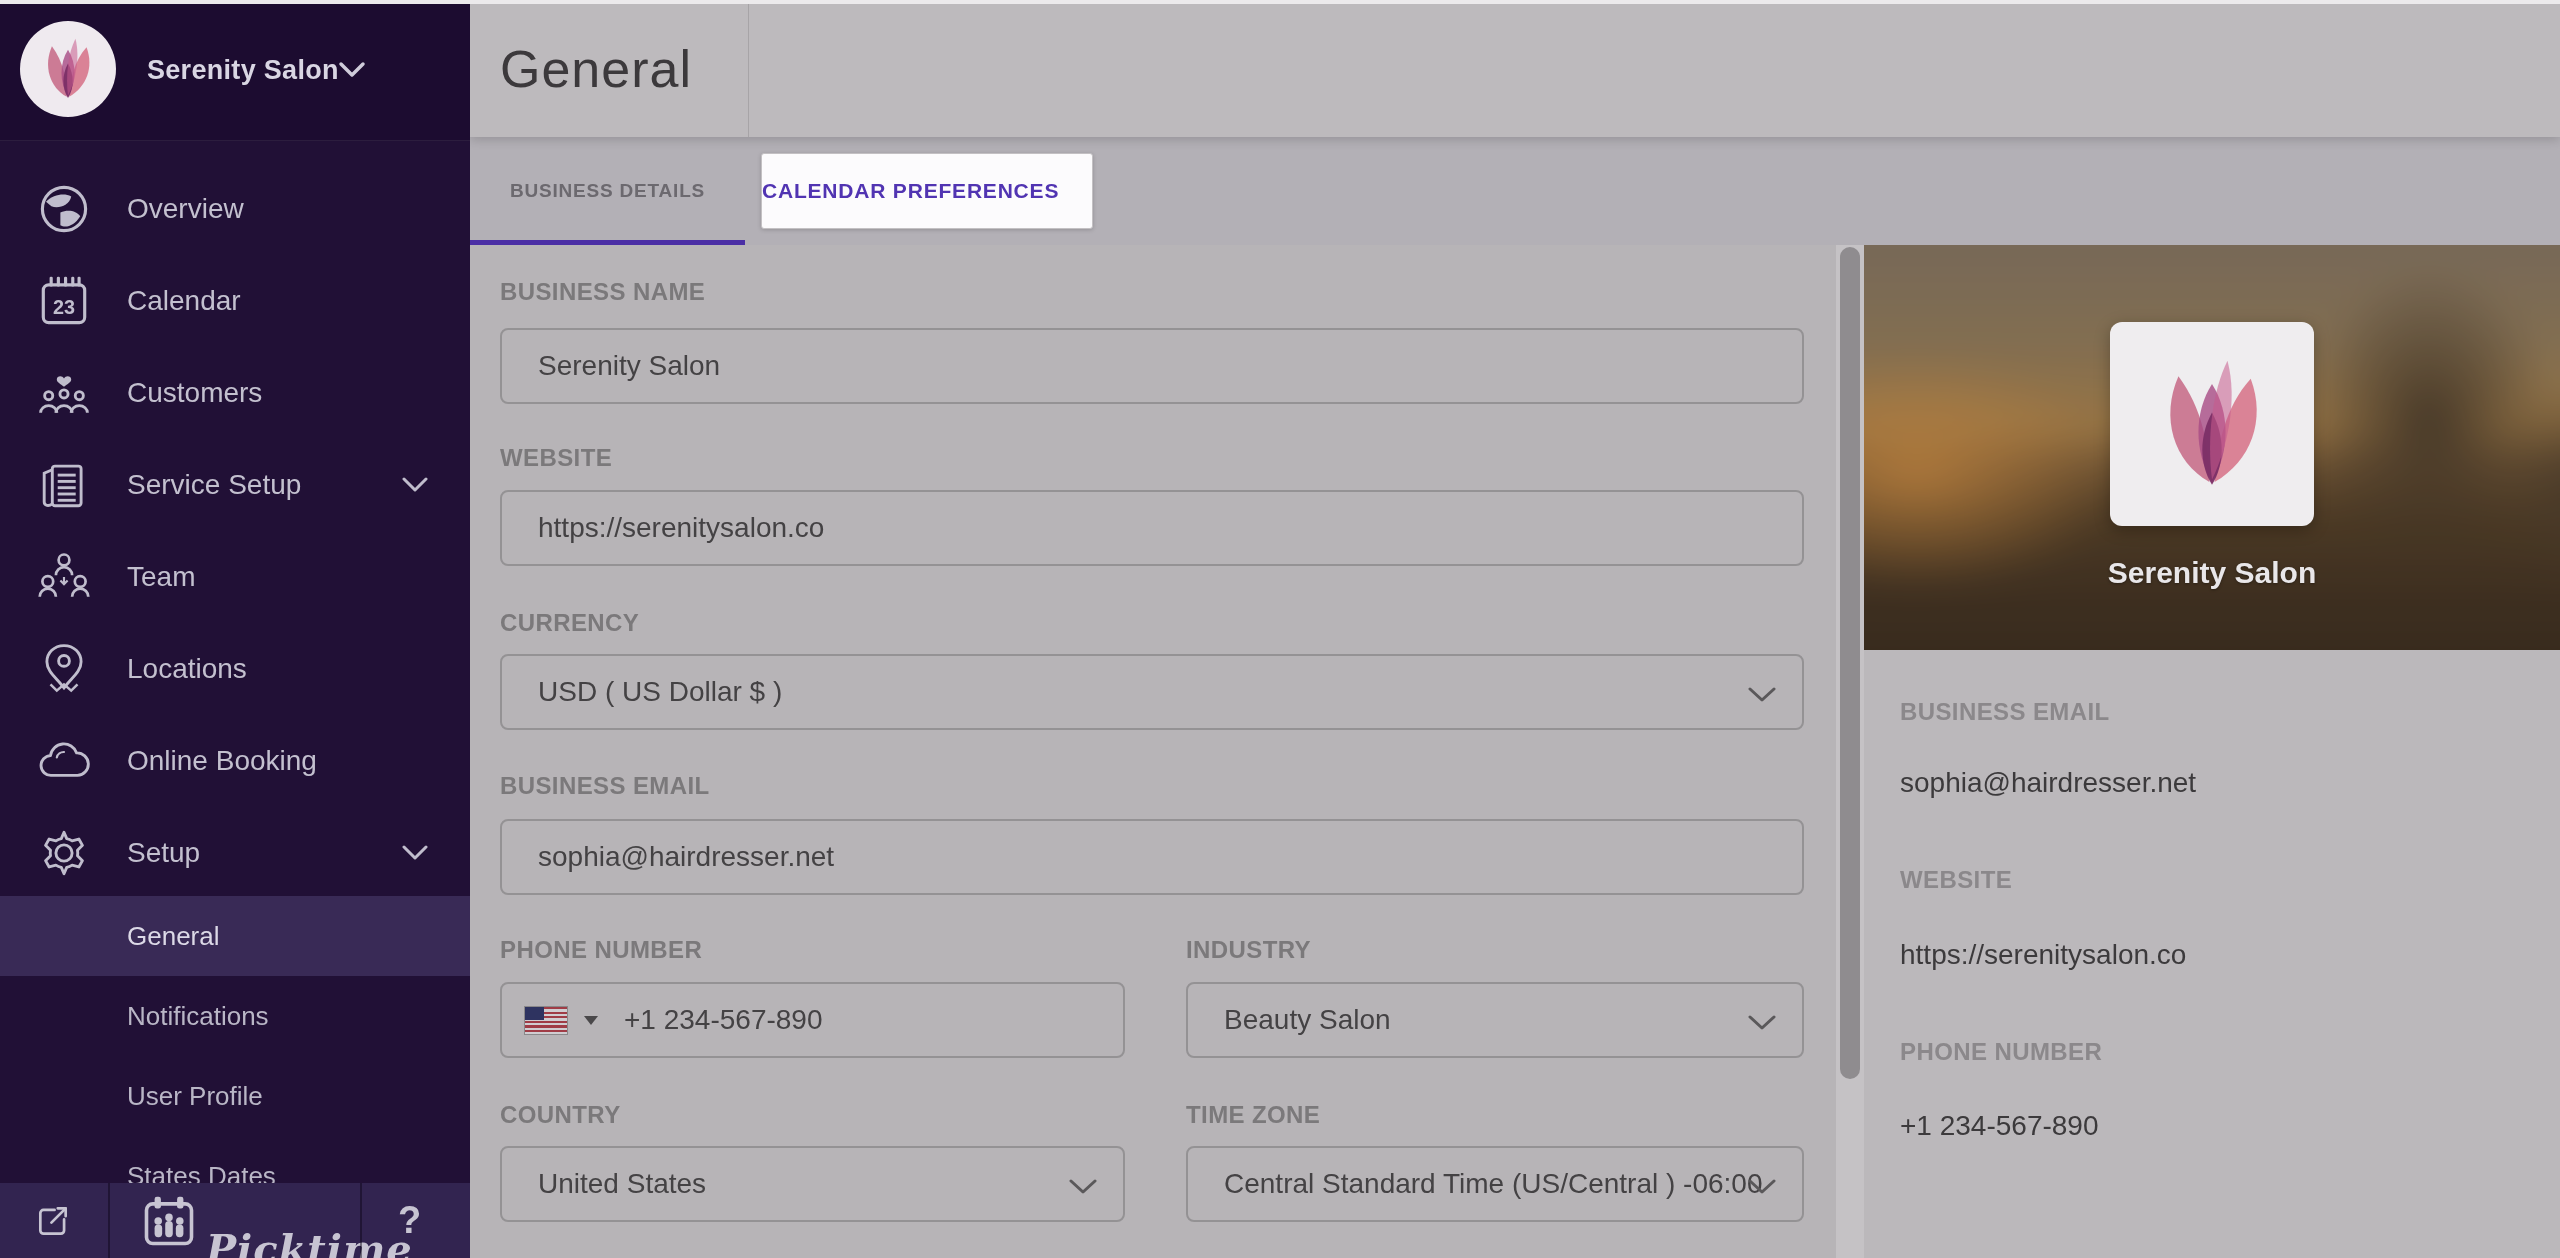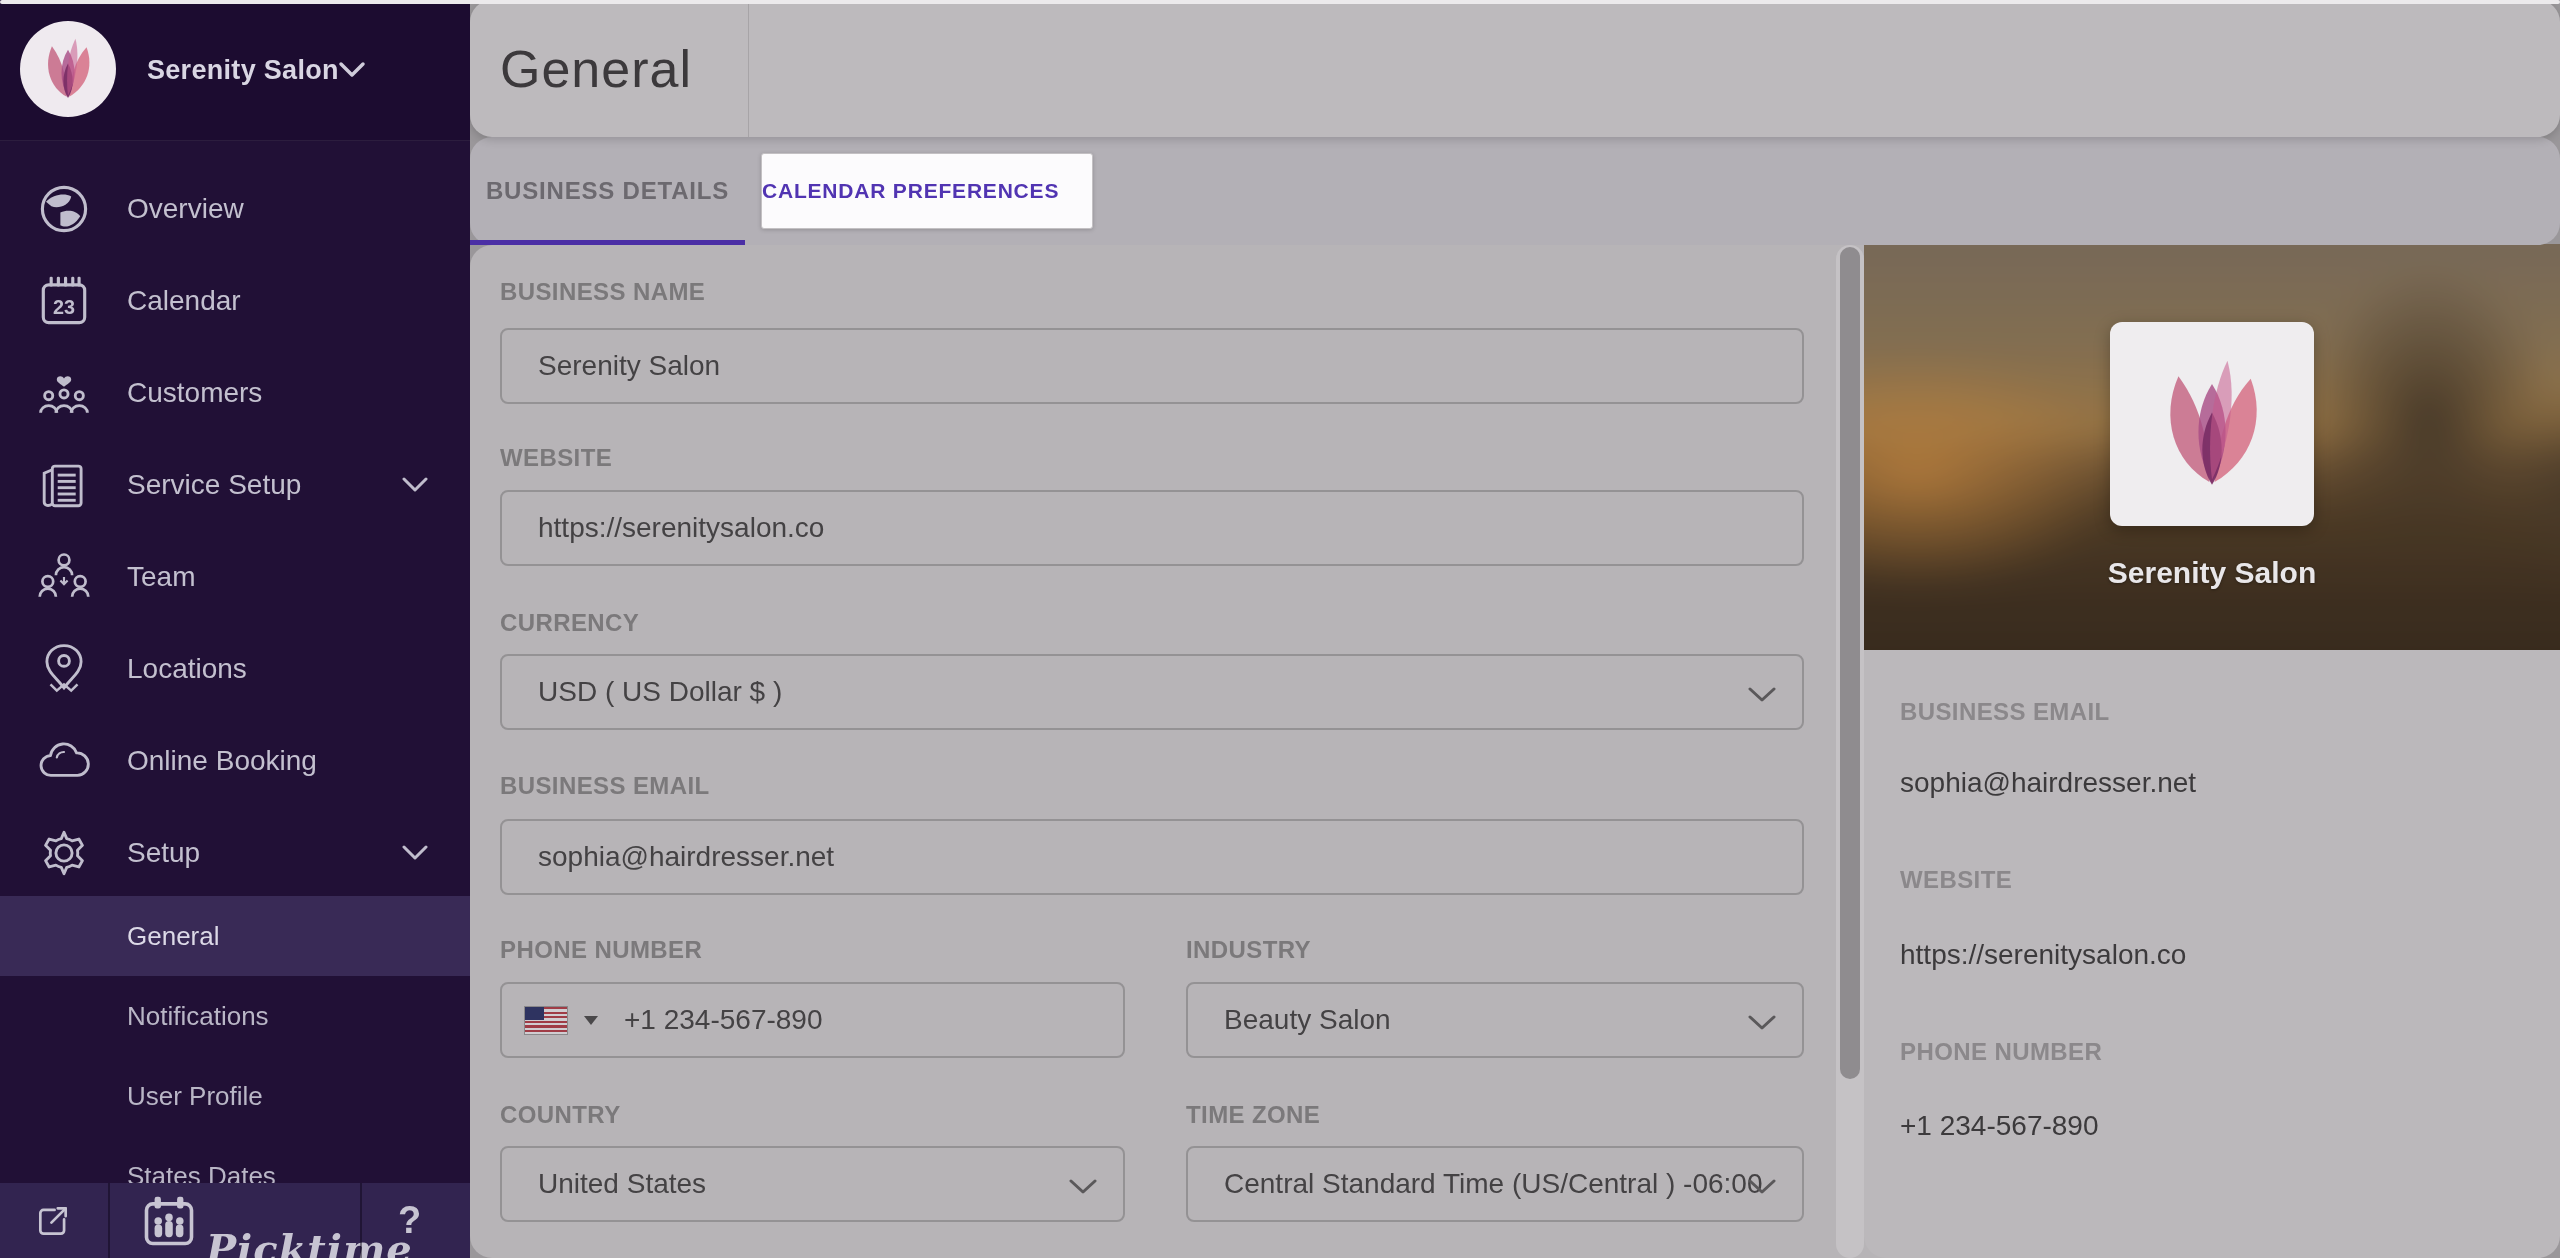--- a/index.html
+++ b/index.html
@@ -1,19 +1,19 @@
 <!DOCTYPE html>
 <html><head>
 <meta charset="utf-8">
 <style>
   html,body{margin:0;padding:0;background:#9a979a;}
   #app{position:relative;width:2560px;height:1258px;overflow:hidden;
        font-family:"Liberation Sans","DejaVu Sans",sans-serif;
        -webkit-font-smoothing:antialiased;}
-  .abs{position:absolute;border-radius:22px;}
+  .abs{position:absolute;}
 
   
   .topline{left:0;top:0;width:2560px;height:4px;background:#eceaec;z-index:40;}
 
   
   #sidebar{left:0;top:0;width:470px;height:1258px;background:#211036;z-index:20;}
   .sb-top{position:absolute;left:0;top:0;width:470px;height:140px;background:#1c0c30;
           border-bottom:1px solid rgba(255,255,255,0.07);}
   .sb-logo{position:absolute;left:20px;top:21px;width:96px;height:96px;border-radius:50%;
            background:#efeaef;display:flex;align-items:center;justify-content:center;}
@@ -41,21 +41,21 @@
   #header{left:470px;top:0;width:2090px;height:137px;background:#bdbabd;z-index:6;
           box-shadow:0 3px 10px rgba(0,0,0,.16);}
   .title-box{position:absolute;left:0;top:0;width:278px;height:137px;border-right:1px solid #a7a4a7;
              display:flex;align-items:center;}
   .page-title{margin-left:30px;font-size:52px;font-weight:300;color:#3c393c;letter-spacing:1px;}
 
   
   #tabbar{left:470px;top:137px;width:2090px;height:108px;background:#b3b0b6;z-index:5;}
   .tab1{position:absolute;left:0;top:0;width:275px;height:108px;display:flex;align-items:center;
         justify-content:center;cursor:pointer;}
-  .tab1-label{font-size:24px;font-weight:700;color:#6c696f;letter-spacing:.8px;}
+  .tab1-label{font-size:19px;font-weight:700;color:#6c696f;letter-spacing:.8px;}
   .tab1-underline{position:absolute;left:0;top:103px;width:275px;height:5px;background:#4b2fa5;}
   .tab2{position:absolute;left:291px;top:16px;width:330px;height:74px;background:#fcfbfd;
         border:1px solid #c3c0c3;border-radius:3px;display:flex;align-items:center;
         box-shadow:0 1px 4px rgba(0,0,0,.18);cursor:pointer;}
   .tab2-label{font-size:21px;font-weight:700;color:#5134b2;letter-spacing:.8px;}
 
   
   #content{left:470px;top:245px;width:1610px;height:1013px;background:#b7b4b7;}
   .f-label{position:absolute;height:30px;line-height:30px;font-size:24px;font-weight:700;
            color:#7b797b;letter-spacing:.4px;}

